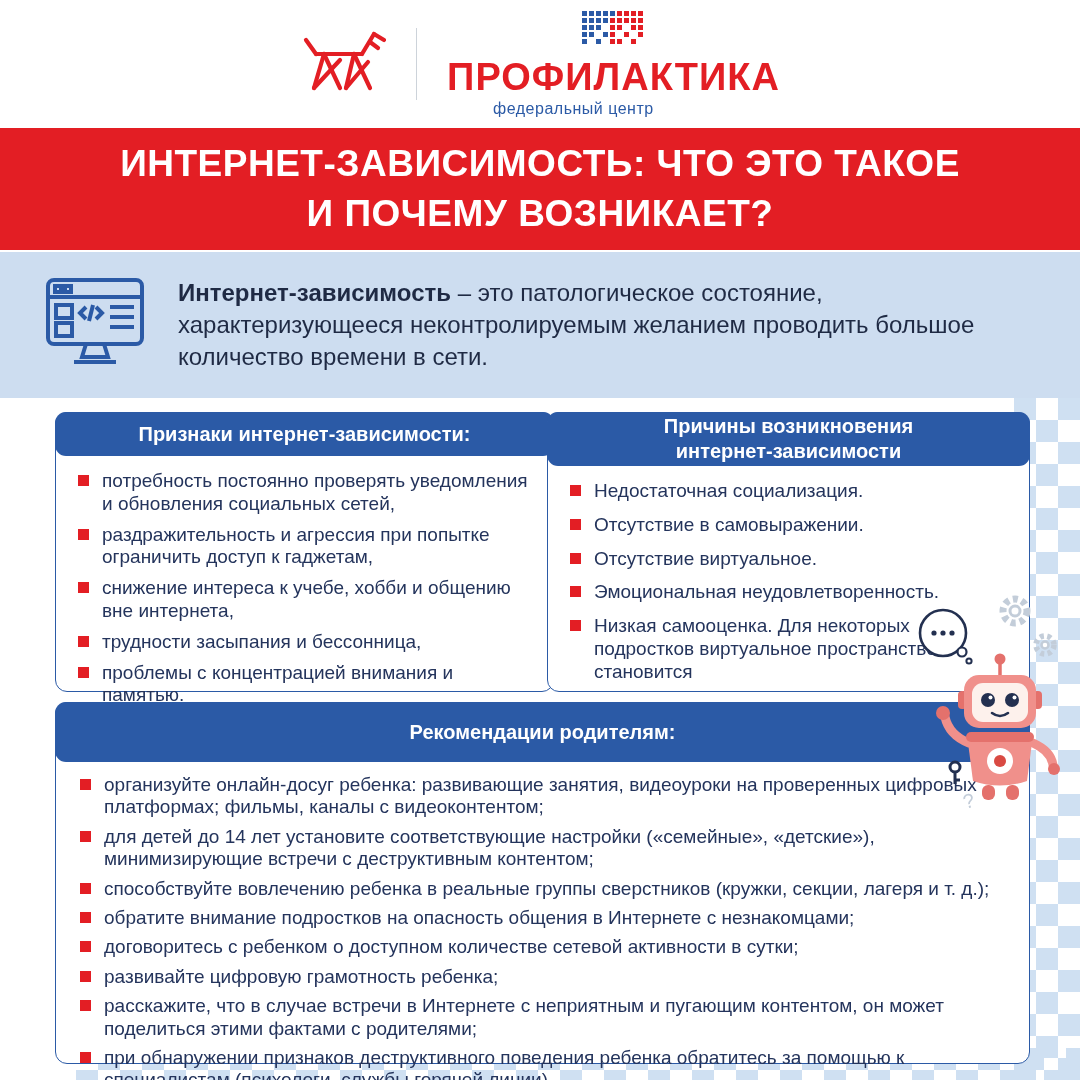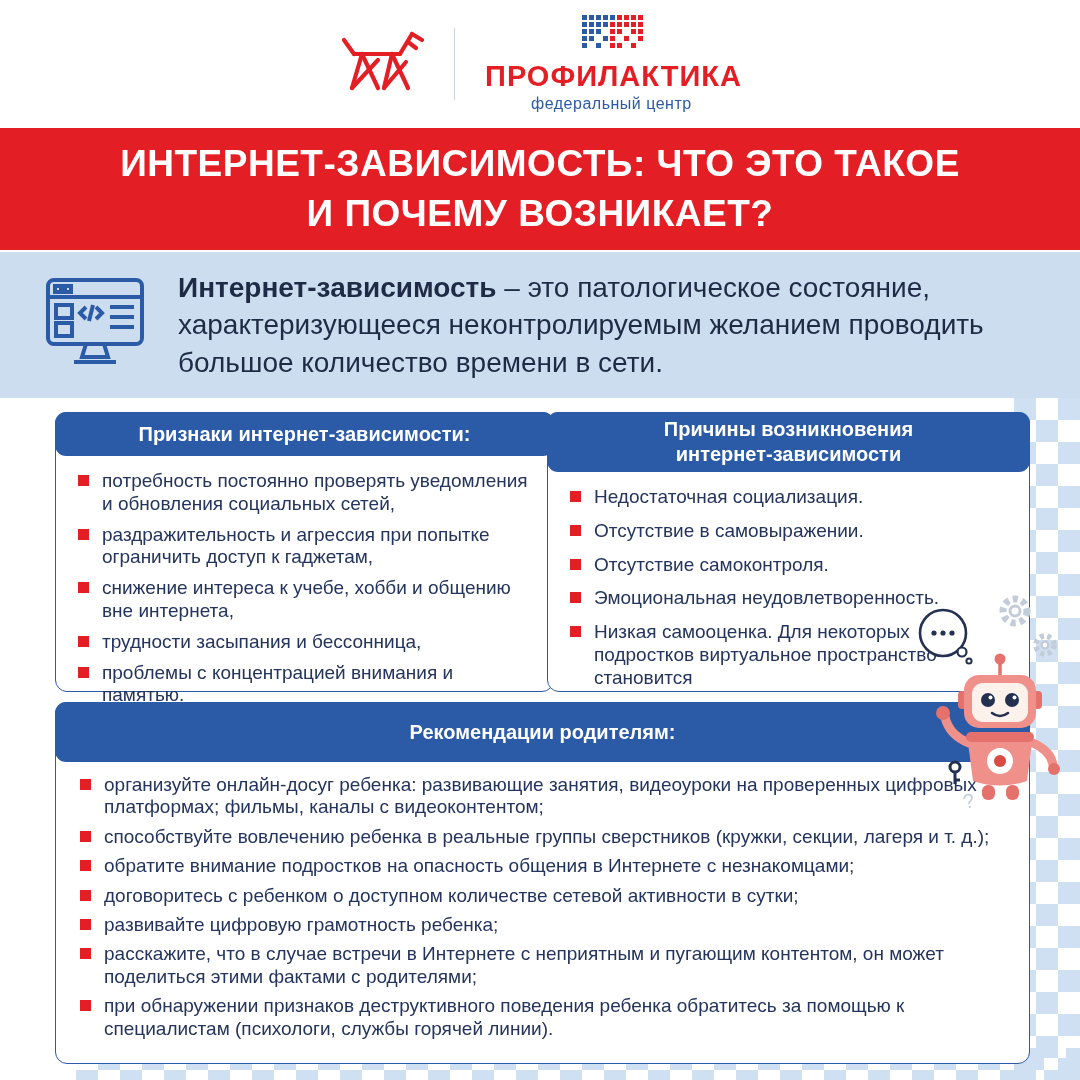--- a/index.html
+++ b/index.html
@@ -19,60 +19,60 @@
   .checker-bottom { left:76px; right:0; bottom:0; height:32px; }
 
   
   .header {
     position:absolute; top:0; left:0; right:0; height:128px;
     display:flex; align-items:center; justify-content:center; gap:30px; z-index:2;
   }
   .logo-divider { width:1px; height:72px; background:#cdd3da; }
   .brand-block { display:flex; flex-direction:column; align-items:flex-start; }
   .brand-grid { align-self:center; margin-bottom:5px; }
-  .brand-name { color:#e31e24; font-weight:bold; font-size:29px; letter-spacing:1px; line-height:1; }
+  .brand-name { color:#e31e24; font-weight:bold; font-size:38px; letter-spacing:1px; line-height:1; }
   .brand-sub { color:#2b5aa6; font-size:16px; margin-top:4px; letter-spacing:0.5px;margin-left:46px; }
 
   
   .banner {
     position:absolute; top:128px; left:0; right:0; height:122px;
     background:#e31e24; color:#ffffff; z-index:1;
     display:flex; flex-direction:column; justify-content:center;
     font-weight:bold; font-size:37px; line-height:1.35; letter-spacing:0.5px;
     text-align:center;
   }
 
   
   .definition {
     position:absolute; top:252px; left:0; right:0; height:146px;
     background:#cdddf0; z-index:1;
     display:flex; align-items:center;
   }
   .definition .monitor { margin-left:42px; flex-shrink:0; }
   .definition .def-text {
     flex:1; margin-left:30px; margin-right:40px;
-    font-size:28px; line-height:1.33; color:#1f2a44;
+    font-size:24px; line-height:1.33; color:#1f2a44;
   }
   .definition .def-text b { font-weight:bold; }
 
   
   .card {
     position:absolute; z-index:1; background:#ffffff;
     border:1.6px solid #2b5aa6; border-radius:12px;
   }
   .card-head {
     position:relative; top:-1px; left:-1px; width:calc(100% + 2px);
     background:#2b5aa6; color:#ffffff; border-radius:11px;
     display:flex; flex-direction:column; align-items:center; justify-content:center;
     font-weight:bold; font-size:20px; text-align:center; line-height:1.25;
   }
   .card-signs { left:55px; top:412px; width:499px; height:280px; }
   .card-signs .card-head { height:44px; }
   .card-causes { left:547px; top:412px; width:483px; height:280px; }
-  .card-causes .card-head { height:60px; }
+  .card-causes .card-head { height:54px; }
   .card-reco { left:55px; top:702px; width:975px; height:362px; }
   .card-reco .card-head { height:60px; }
 
   ul.bullets { list-style:none; padding:13px 20px 0 22px; }
   ul.bullets li { display:flex; gap:13px; margin-bottom:8px; font-size:19px; line-height:1.2; color:#24345c; }
   .card-causes ul.bullets li { margin-bottom:11px; }
   .card-reco ul.bullets { padding:11px 26px 0 24px; }
   .card-reco ul.bullets li { margin-bottom:7px; line-height:1.18; }
   .sq { width:11px; height:11px; background:#e31e24; margin-top:5px; flex-shrink:0; }
 
@@ -220,41 +220,45 @@
     <li>
         <span class="sq"></span>
         <span>Недостаточная социализация.</span>
       </li>
     <li>
         <span class="sq"></span>
         <span>Отсутствие в самовыражении.</span>
       </li>
     <li>
         <span class="sq"></span>
-        <span>Отсутствие самоконтроля.</span>
+        <span>Отсутствие виртуальное.</span>
       </li>
     <li>
         <span class="sq"></span>
         <span>Эмоциональная неудовлетворенность.</span>
       </li>
     <li>
         <span class="sq"></span>
         <span>Низкая самооценка. Для некоторых подростков виртуальное пространство становится</span>
       </li>
   </ul>
 </section>
 
 <section class="card card-reco">
   <div class="card-head">
     <span>Рекомендации родителям:</span>
   </div>
   <ul class="bullets">
     <li>
         <span class="sq"></span>
         <span>организуйте онлайн-досуг ребенка: развивающие занятия, видеоуроки на проверенных цифровых платформах; фильмы, каналы с видеоконтентом;</span>
+      </li>
+    <li>
+        <span class="sq"></span>
+        <span>для детей до 14 лет установите соответствующие настройки («семейные», «детские»), минимизирующие встречи с деструктивным контентом;</span>
       </li>
     <li>
         <span class="sq"></span>
         <span>способствуйте вовлечению ребенка в реальные группы сверстников (кружки, секции, лагеря и т. д.);</span>
       </li>
     <li>
         <span class="sq"></span>
         <span>обратите внимание подростков на опасность общения в Интернете с незнакомцами;</span>
       </li>
     <li>

